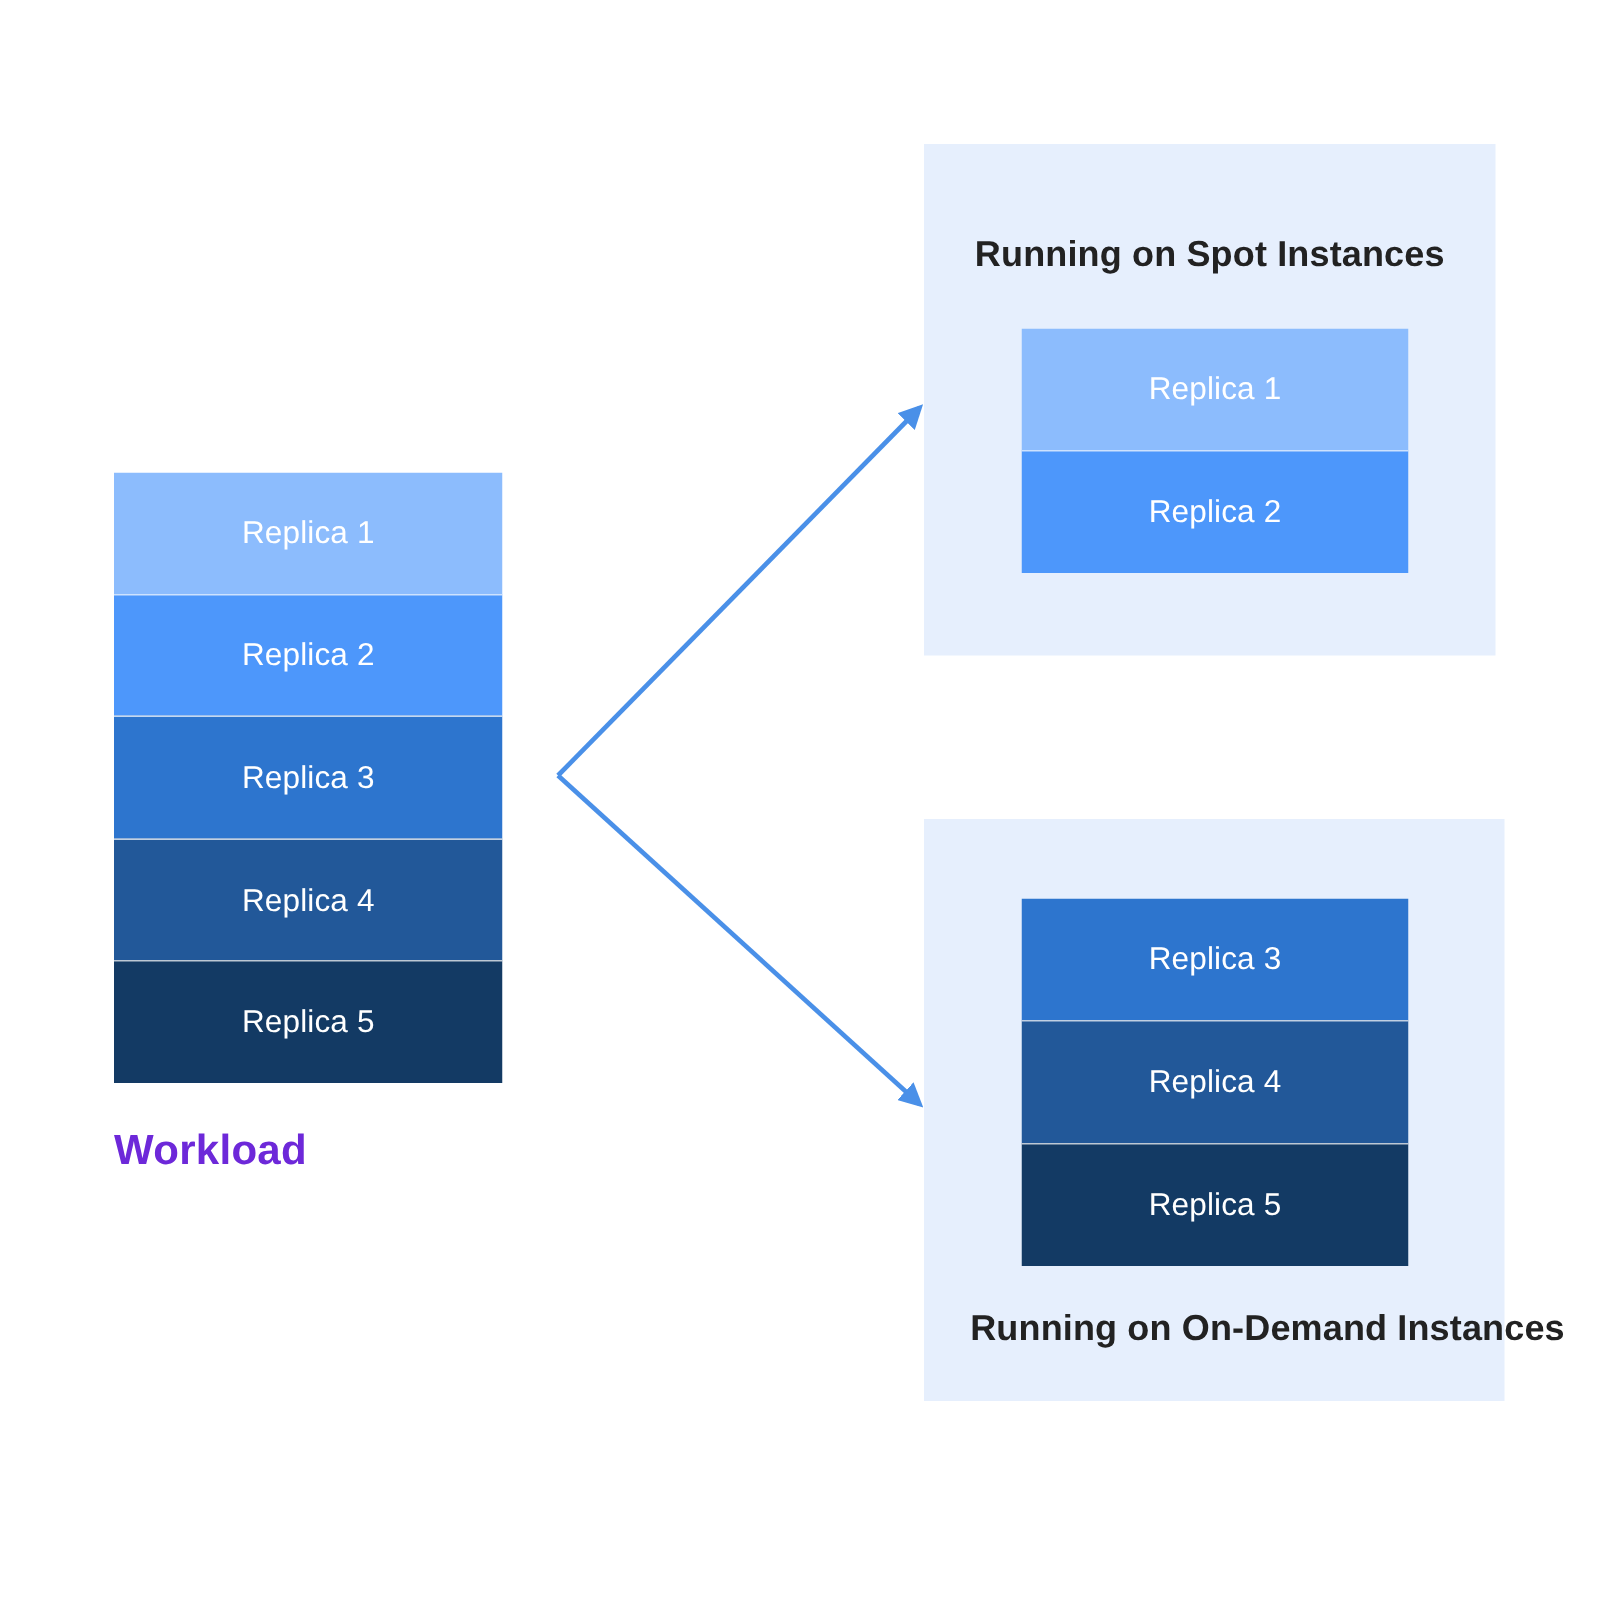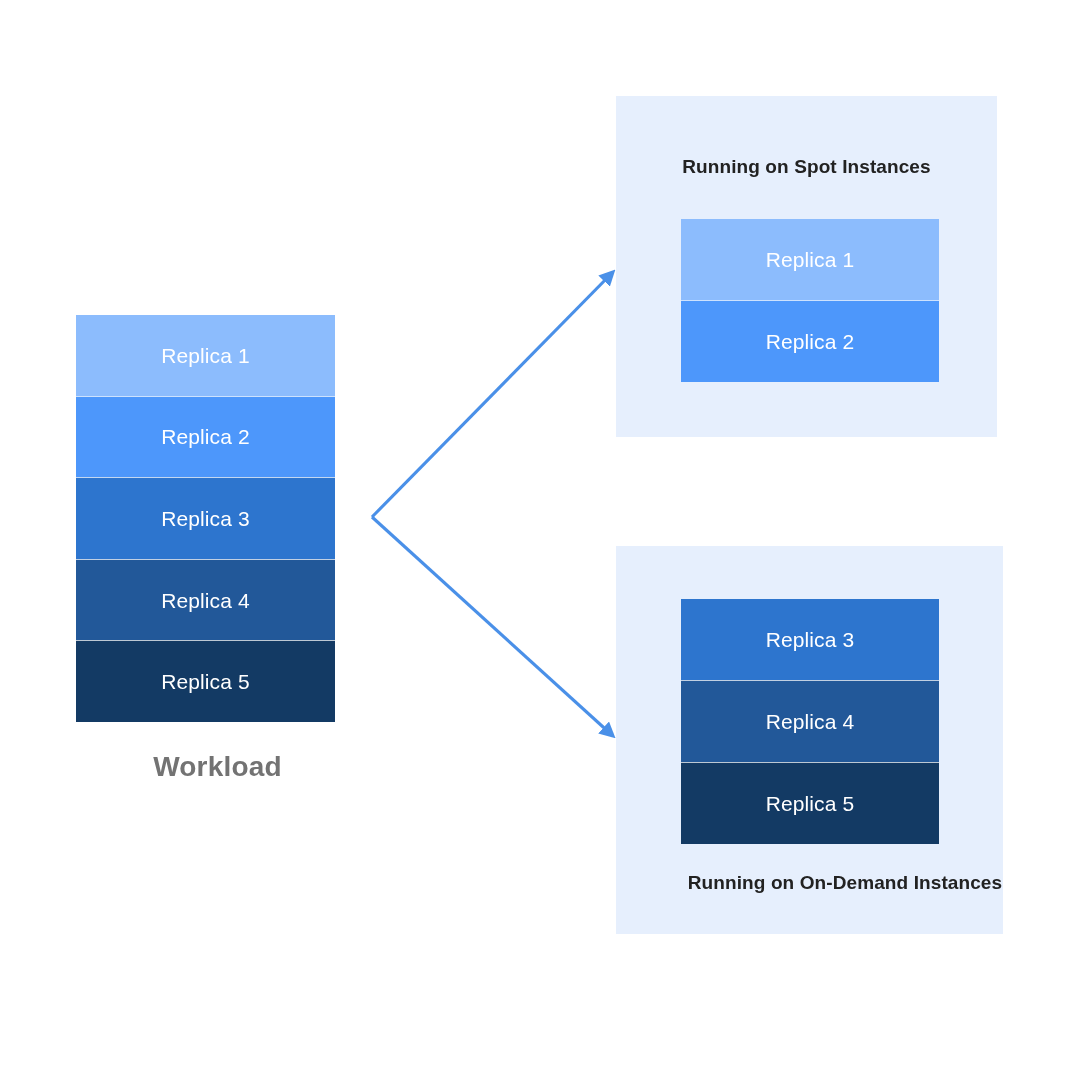--- a/index.html
+++ b/index.html
@@ -44,27 +44,26 @@
 
   
   #workload-stack {
     left: 76px;
     top: 315px;
     width: 259px;
     height: 407px;
   }
   #workload-caption {
     position: absolute;
-    left: 88px;
+    left: 76px;
     top: 751px;
     width: 259px;
-    text-align: center;
     font-size: 28px;
     font-weight: 700;
-    color: #737373;
+    color: #6d28d9;
     letter-spacing: 0.2px;
   }
 
   
   .panel {
     position: absolute;
     background: #e6effd;
   }
   #spot-panel {
     left: 616px;
@@ -75,21 +74,21 @@
   #ondemand-panel {
     left: 616px;
     top: 546px;
     width: 387px;
     height: 388px;
   }
   .panel-title {
     position: absolute;
     width: 100%;
     text-align: center;
-    font-size: 19px;
+    font-size: 24px;
     font-weight: 700;
     color: #222222;
     letter-spacing: 0.1px;
   }
   #spot-title  { top: 156px; }
   #ondemand-title { top: 872px; }
 
   #spot-stack {
     left: 681px;
     top: 219px;

